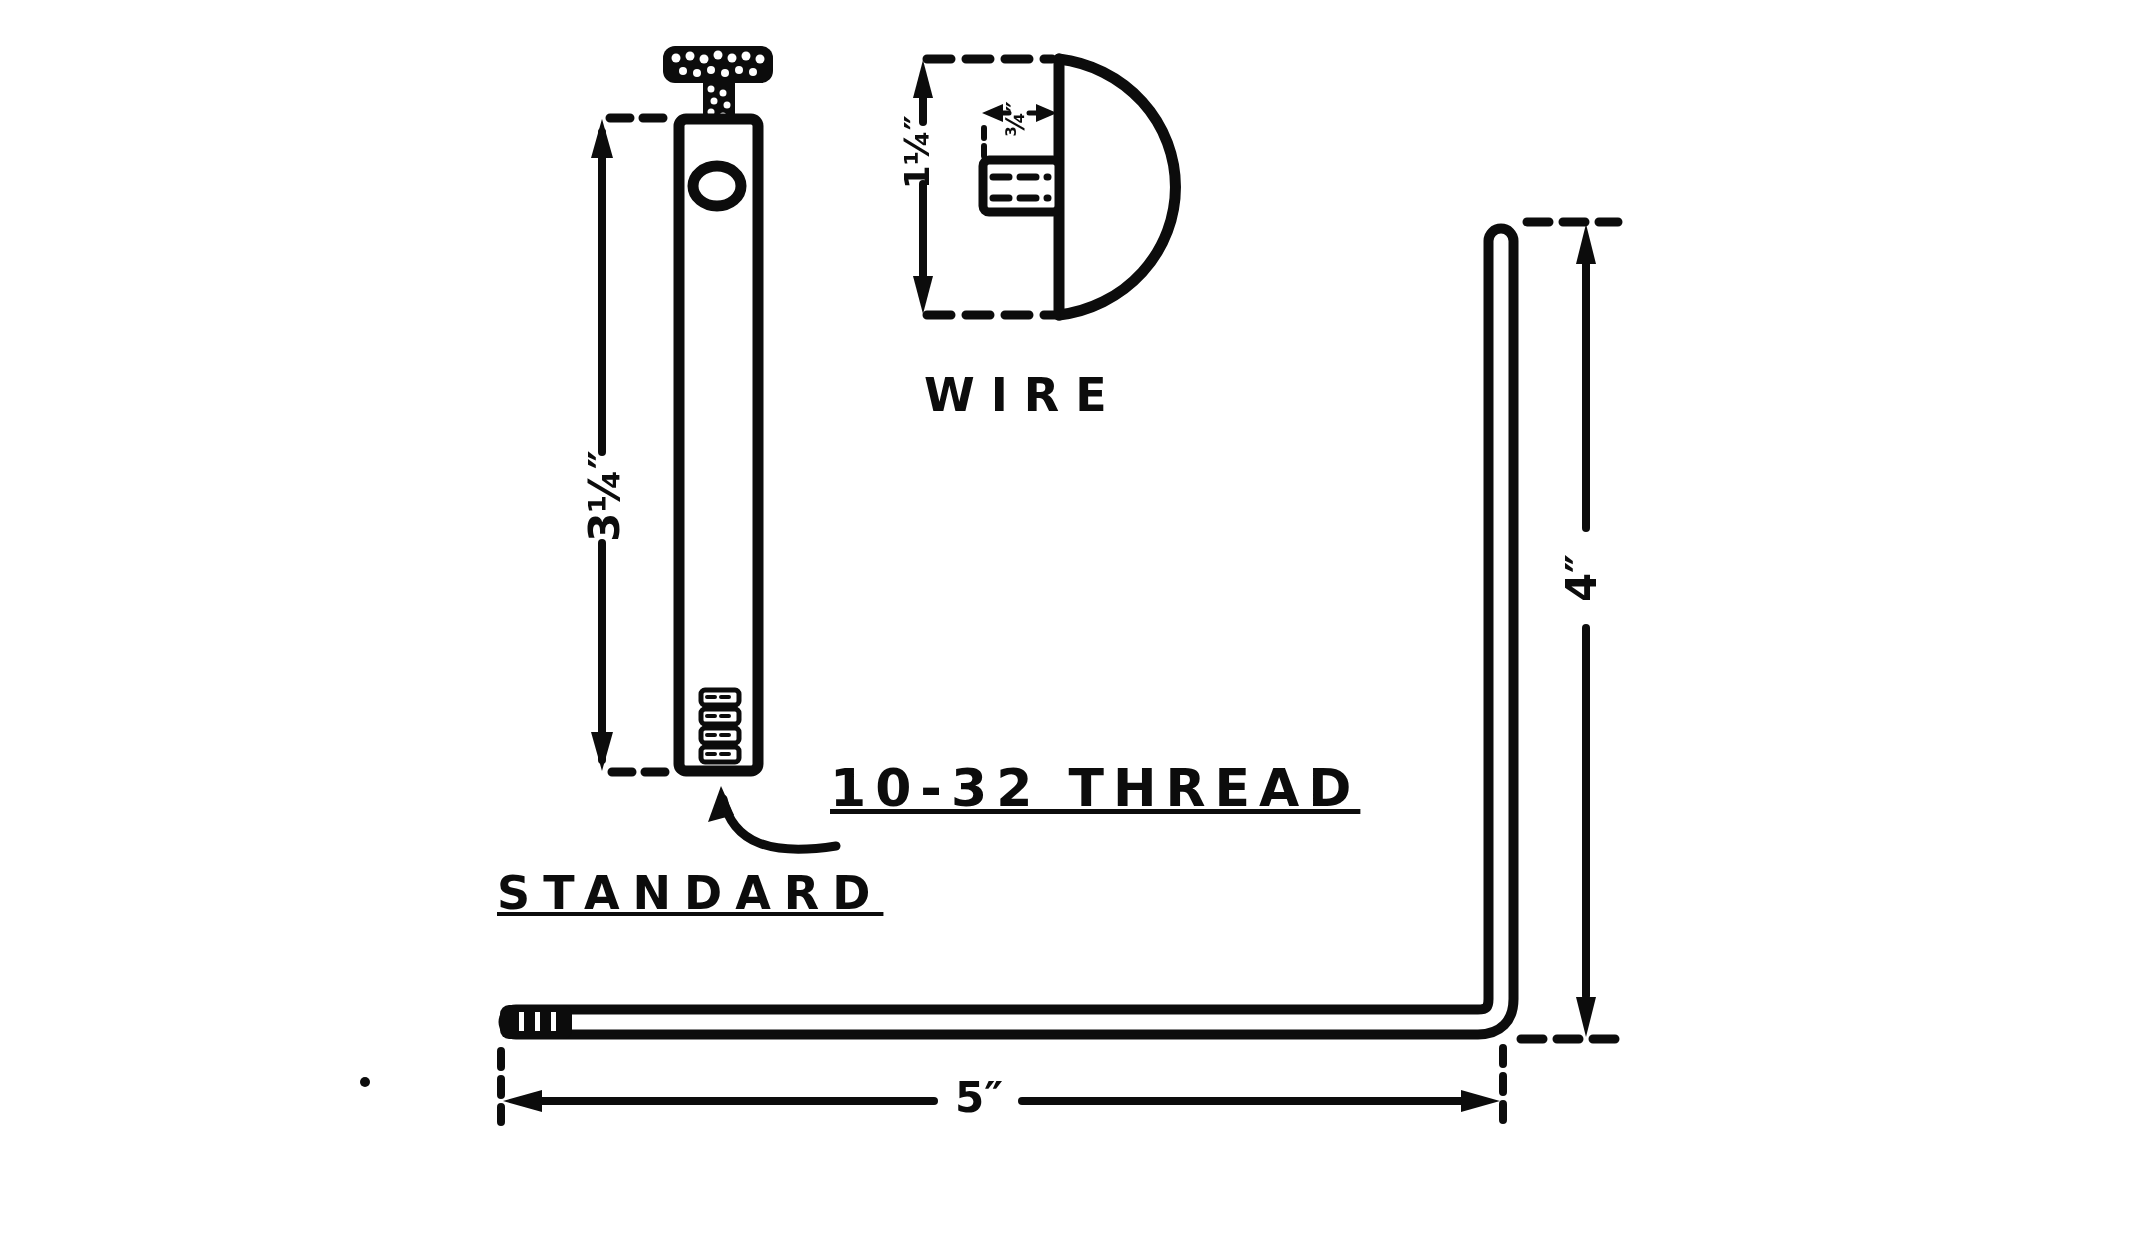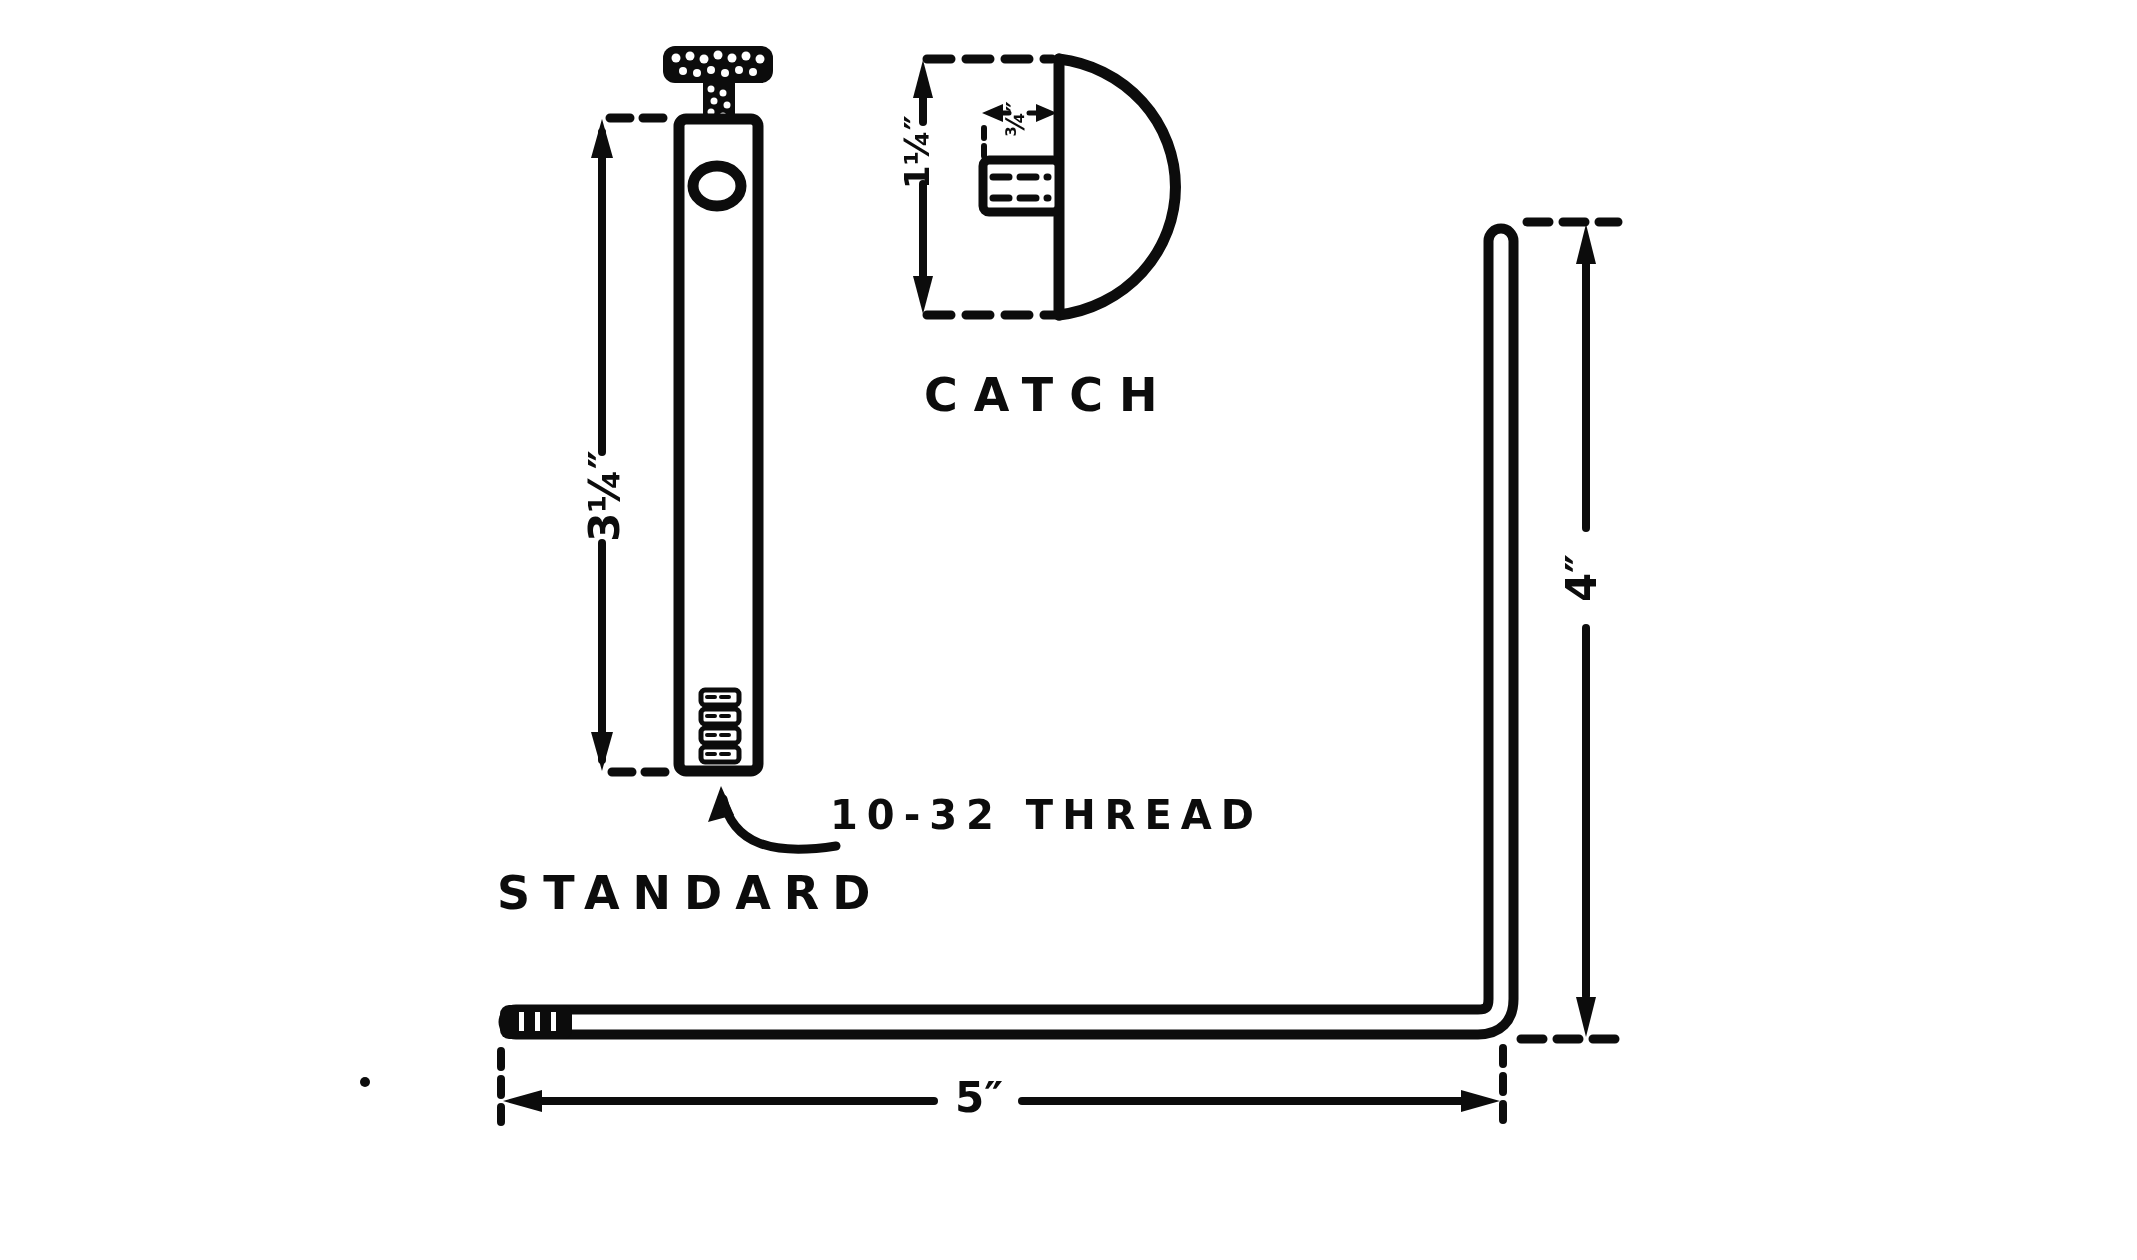--- a/index.html
+++ b/index.html
@@ -13,24 +13,24 @@
   .stage svg{position:absolute;left:0;top:0;}
   .lbl{
     position:absolute;
     color:#0c0c0c;
     font-weight:bold;
     white-space:nowrap;
     line-height:1.1;
     user-select:none;
   }
   .lbl-part{font-size:46px;}
-  #lbl-standard{left:497px;top:868px;letter-spacing:13px;}
+  #lbl-standard{left:497px;top:868px;letter-spacing:13px;text-decoration:underline;}
   #lbl-ball{left:924px;top:370px;letter-spacing:16px;}
   #lbl-catchwire{left:748px;top:1163px;letter-spacing:8px;}
-  #lbl-thread{left:830px;top:793px;font-size:40px;letter-spacing:9px;}
+  #lbl-thread{left:830px;top:760px;font-size:52px;letter-spacing:9px;text-decoration:underline;}
   .dim{
     position:absolute;
     color:#0c0c0c;
     font-weight:bold;
     white-space:nowrap;
     transform:translate(-50%,-50%);
   }
   .dim.rot{transform:translate(-50%,-50%) rotate(-90deg);}
   #dim-standard{left:604px;top:496px;font-size:42px;}
   #dim-ball-dia{left:917px;top:152px;font-size:34px;}
@@ -169,21 +169,21 @@
           <polygon points="1500,1101 1461,1090 1461,1112" fill="#0c0c0c" stroke="none"></polygon>
         </g>
       </g>
 
       <circle cx="365" cy="1082" r="5" fill="#0c0c0c" stroke="none"></circle>
     </g>
   </svg>
 
   <div class="lbl lbl-part" id="lbl-standard">STANDARD</div>
 
-  <div class="lbl lbl-part" id="lbl-ball">CATCH</div>
+  <div class="lbl lbl-part" id="lbl-ball">WIRE</div>
 
 
   <div class="lbl" id="lbl-thread">10-32 THREAD</div>
 
   <div class="dim rot" id="dim-standard">3¼″</div>
 
   <div class="dim rot" id="dim-ball-dia">1¼″</div>
 
   <div class="dim rot" id="dim-ball-hole">¾″</div>
 

